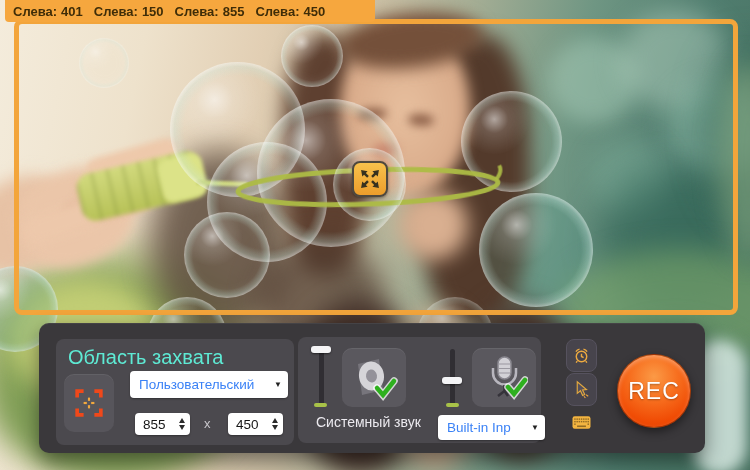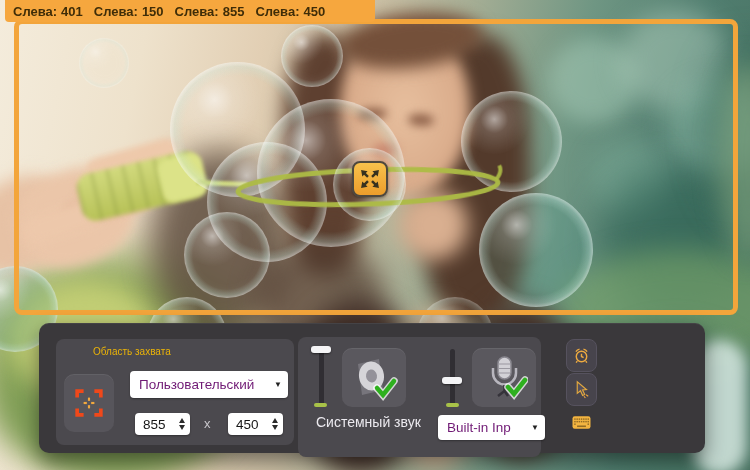--- a/index.html
+++ b/index.html
@@ -28,27 +28,27 @@
   .info-item .v{margin-left:4px;}
   .move-handle{position:absolute;left:352px;top:161px;width:36px;height:36px;box-sizing:border-box;z-index:6;
     background:linear-gradient(#f8c14c,#ec9d2b);border:2px solid #4e483e;border-radius:8px;
     box-shadow:0 1px 3px rgba(0,0,0,.4);display:flex;align-items:center;justify-content:center;cursor:move;}
 
   
   .panel{position:absolute;left:39px;top:323px;width:666px;height:130px;background:#3a383b;border-radius:10px;z-index:10;
     box-shadow:0 8px 20px rgba(0,0,0,.45), inset 0 1px 0 rgba(255,255,255,.06);}
   .sub{position:absolute;background:#4b494e;border-radius:8px;}
   .sub-left{left:17px;top:16px;width:238px;height:106px;}
-  .sub-mid{left:259px;top:14px;width:243px;height:120px;}
-  .sub-title{position:absolute;left:12px;top:7px;font-size:10px;color:#eab308;margin-left:25px;}
+  .sub-mid{left:259px;top:14px;width:243px;height:106px;}
+  .sub-title{position:absolute;left:12px;top:7px;font-size:20px;color:#5eead4;}
   .crosshair-btn{position:absolute;left:8px;top:35px;width:50px;height:58px;background:#57555b;border:none;border-radius:10px;
     display:flex;align-items:center;justify-content:center;cursor:pointer;box-shadow:inset 0 1px 0 rgba(255,255,255,.07);}
   .dropdown{position:absolute;background:#fff;border-radius:4px;display:flex;align-items:center;box-sizing:border-box;
     padding:0 6px 0 9px;cursor:pointer;box-shadow:0 1px 2px rgba(0,0,0,.35);}
-  .dropdown .dd-text{flex:1;font-size:13.5px;color:#701a75;white-space:nowrap;overflow:hidden;}
+  .dropdown .dd-text{flex:1;font-size:13.5px;color:#3b82f6;white-space:nowrap;overflow:hidden;}
   .dropdown .caret{font-size:8px;color:#222;margin-left:4px;}
   .dd-preset{left:74px;top:32px;width:158px;height:27px;}
   .dd-mic{left:140px;top:78px;width:107px;height:25px;}
   .stepper{position:absolute;width:55px;height:22px;background:#fff;border-radius:4px;display:flex;align-items:center;
     box-sizing:border-box;padding:0 5px 0 8px;cursor:pointer;box-shadow:0 1px 2px rgba(0,0,0,.35);}
   .stepper .st-val{flex:1;font-size:13.5px;color:#161616;}
   .st-arrows{display:flex;flex-direction:column;align-items:center;}
   .tri-up{width:0;height:0;border-left:3.5px solid transparent;border-right:3.5px solid transparent;border-bottom:5px solid #2b2b2b;margin-bottom:2px;}
   .tri-down{width:0;height:0;border-left:3.5px solid transparent;border-right:3.5px solid transparent;border-top:5px solid #2b2b2b;}
   .times{position:absolute;left:148px;top:77px;font-size:13px;color:#c9c7cc;}
@@ -268,15 +268,18 @@
             <rect x="17.5" y="8" width="2.3" height="2.3"></rect>
             <rect x="21" y="8" width="2.3" height="2.3"></rect>
             <rect x="24.5" y="8" width="2.3" height="2.3"></rect>
           <rect x="3.5" y="12" width="2.3" height="2.3"></rect>
             <rect x="24.5" y="12" width="2.3" height="2.3"></rect>
           <rect x="8" y="15.2" width="14" height="2.5"></rect>
         </g>
       </svg>
     </button>
 
+    <button class="rec-btn">
+        <span>REC</span>
+      </button>
   </div>
 
 </div>
 
 </body></html>

